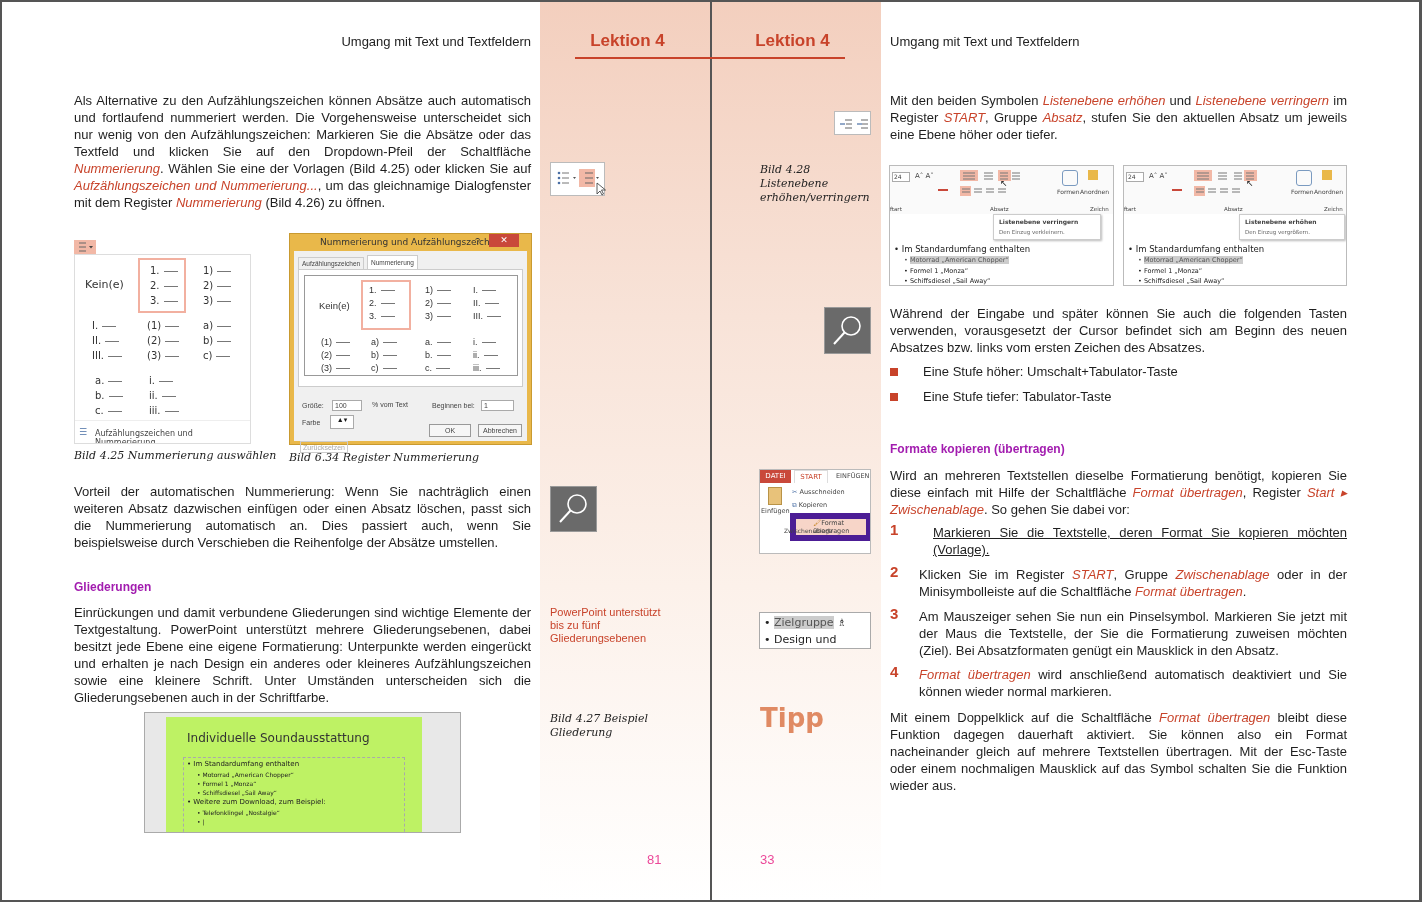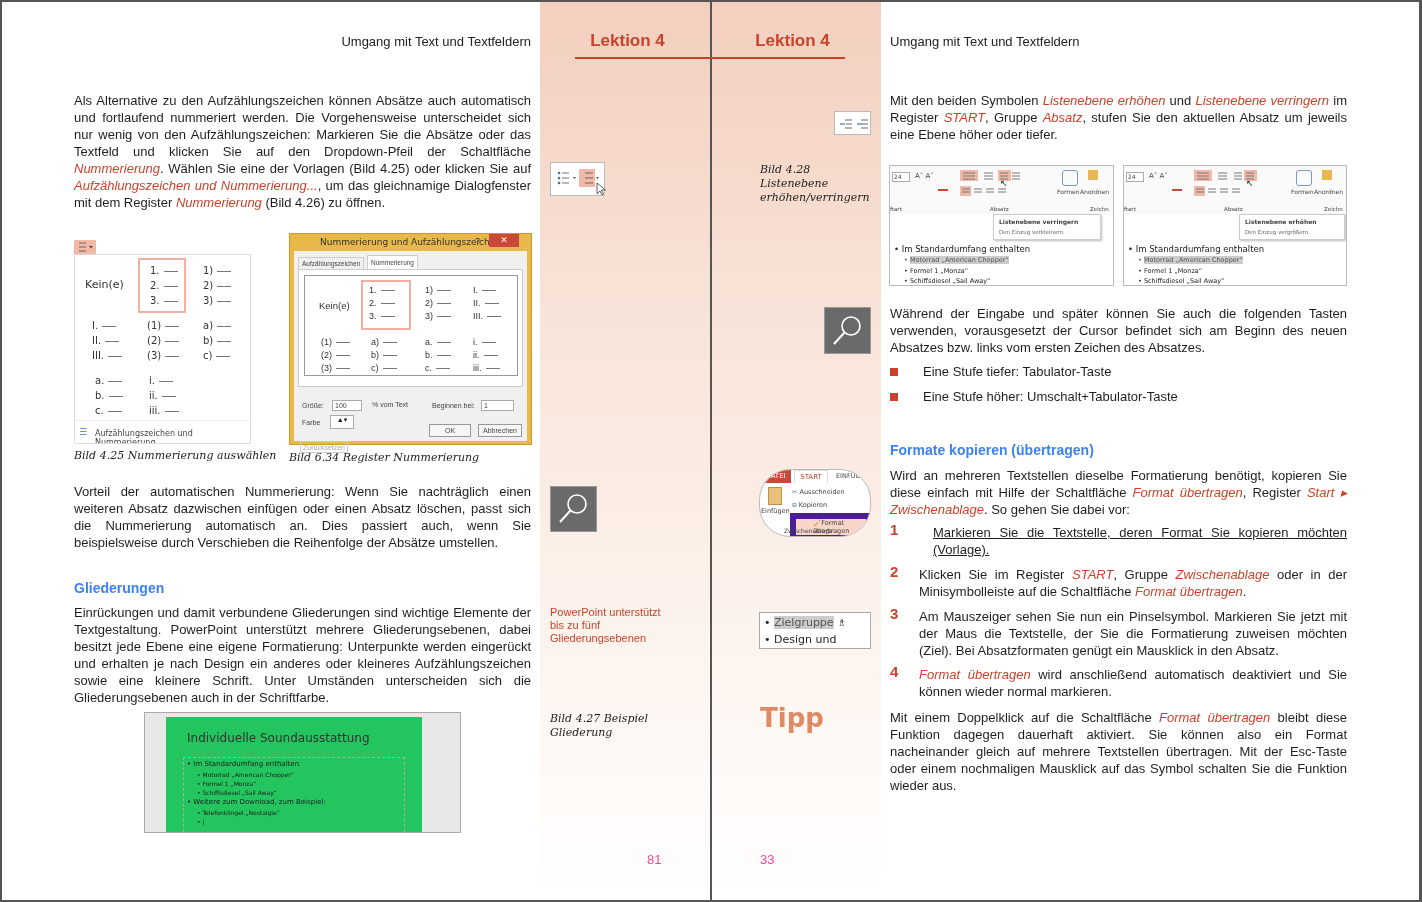--- a/index.html
+++ b/index.html
@@ -8,21 +8,21 @@
   .frame { position: absolute; left: 0; top: 0; width: 1422px; height: 902px; border: 2px solid #555; border-right-width: 3px; }
   .band { position: absolute; top: 2px; bottom: 2px; left: 540px; width: 341px;
     background: linear-gradient(to bottom, #f3cfbe 0%, #f8e3d8 35%, #fcf1ea 65%, #ffffff 100%); }
   .spine { position: absolute; top: 2px; bottom: 2px; left: 710px; width: 2px; background: #555; }
   .abs { position: absolute; }
   .running { font-size: 13px; color: #222; }
   .lektion { font-size: 17px; font-weight: bold; color: #c8432a; text-align: center; }
   .lektion-line { position: absolute; top: 57px; height: 2px; background: #c8432a; }
   .body { font-size: 13px; line-height: 17px; text-align: justify; color: #1f1f1f; }
   .h-bold { font-weight: bold; font-size: 13px; line-height: 17px; }
-  .h-red { font-weight: bold; font-size: 14px; color: #3b82f6; }
+  .h-red { font-weight: bold; font-size: 12px; color: #a21caf; }
   .em { font-style: italic; color: #c8432a; }
   .caption { font-family: "DejaVu Serif", serif; font-style: italic; font-size: 11px; line-height: 14px; color: #222; }
   .margin-note { font-size: 11px; line-height: 13px; color: #c8432a; }
   .pageno { font-size: 13px; color: #ec4899; }
   .icon-box { position: absolute; background: #6a6a6a; border: 1px solid #999; }
   .shot { position: absolute; background: #fff; border: 1px solid #bbb; overflow: hidden; font-family: "DejaVu Sans", sans-serif; }
   .lst { font-size: 10px; line-height: 15px; color: #333; }
   .lst .ln { display: inline-block; width: 14px; height: 1px; background: #777; vertical-align: middle; margin-left: 4px; }
   .bullet-sq { display: inline-block; width: 8px; height: 8px; background: #c8432a; }
   .num { font-size: 15px; font-weight: bold; color: #c8432a; }
@@ -164,21 +164,21 @@
       <circle cx="26" cy="17" r="9" fill="none" stroke="#fff" stroke-width="1.6"></circle>
       <line x1="19.5" y1="23.5" x2="9" y2="35" stroke="#fff" stroke-width="2"></line>
     </svg>
 </div>
 
 <div class="abs h-red" style="left:74px; top:580px;">Gliederungen</div>
 <div class="abs body" style="left:74px; top:604px; width:457px;">Einrückungen und damit verbundene Gliederungen sind wichtige Elemente der Textgestaltung. PowerPoint unterstützt mehrere Gliederungsebenen, dabei besitzt jede Ebene eine eigene Formatierung: Unterpunkte werden eingerückt und erhalten je nach Design ein anderes oder kleineres Aufzählungszeichen sowie eine kleinere Schrift. Unter Umständen unterscheiden sich die Gliederungsebenen auch in der Schriftfarbe.</div>
 <div class="abs margin-note" style="left:550px; top:606px; width:120px;">PowerPoint unterstützt bis zu fünf Gliederungsebenen</div>
 
 <div class="shot" style="left:144px; top:712px; width:317px; height:121px; background:#e8e8e8; border-color:#aaa;">
-  <div class="abs" style="left:21px; top:4px; width:256px; height:120px; background:#22c55e;">
+  <div class="abs" style="left:21px; top:4px; width:256px; height:120px; background:#bef264;">
     <div class="abs" style="left:21px; top:14px; font-size:12px; color:#333;">Individuelle Soundausstattung</div>
     <div class="abs" style="left:17px; top:40px; width:222px; height:85px; border:1px dashed #aaa;">
       <div class="abs" style="left:3px;top:2px;font-size:7px;color:#222;white-space:nowrap;">• <span>Im Standardumfang enthalten</span></div>
         <div class="abs" style="left:13px;top:13px;font-size:6px;color:#222;white-space:nowrap;">• <span>Motorrad „American Chopper“</span></div>
         <div class="abs" style="left:13px;top:22px;font-size:6px;color:#222;white-space:nowrap;">• <span>Formel 1 „Monza“</span></div>
         <div class="abs" style="left:13px;top:31px;font-size:6px;color:#222;white-space:nowrap;">• <span>Schiffsdiesel „Sail Away“</span></div>
         <div class="abs" style="left:3px;top:40px;font-size:7px;color:#222;white-space:nowrap;">• <span>Weitere zum Download, zum Beispiel:</span></div>
         <div class="abs" style="left:13px;top:51px;font-size:6px;color:#222;white-space:nowrap;">• <span>Telefonklingel „Nostalgie“</span></div>
         <div class="abs" style="left:13px;top:60px;font-size:6px;color:#222;white-space:nowrap;">• <span>|</span></div>
     </div>
@@ -315,30 +315,30 @@
   </div>
 
 <div class="icon-box" style="left:824px; top:307px; width:47px; height:47px;">
   <svg width="45" height="45">
       <circle cx="26" cy="18" r="9" fill="none" stroke="#fff" stroke-width="1.6"></circle>
       <line x1="19.5" y1="24.5" x2="9" y2="36" stroke="#fff" stroke-width="2"></line>
     </svg>
 </div>
 <div class="abs body" style="left:890px; top:305px; width:457px;">Während der Eingabe und später können Sie auch die folgenden Tasten verwenden, vorausgesetzt der Cursor befindet sich am Beginn des neuen Absatzes bzw. links vom ersten Zeichen des Absatzes.</div>
 <div class="abs body" style="left:890px; top:363px; width:457px;">
+  <div style="height:25px;"><span class="bullet-sq"></span><span style="margin-left:25px;">Eine Stufe höher: Umschalt+Tabulator-Taste</span></div>
   <div style="height:25px;"><span class="bullet-sq"></span><span style="margin-left:25px;">Eine Stufe tiefer: Tabulator-Taste</span></div>
-  <div style="height:25px;"><span class="bullet-sq"></span><span style="margin-left:25px;">Eine Stufe höher: Umschalt+Tabulator-Taste</span></div>
 </div>
 
 <div class="abs h-red" style="left:890px; top:442px;">Formate kopieren (übertragen)</div>
 <div class="abs body" style="left:890px; top:467px; width:457px;">
   <span>Wird an mehreren Textstellen dieselbe Formatierung benötigt, kopieren Sie diese einfach mit Hilfe der Schaltfläche </span><span class="em">Format übertragen</span><span>, Register </span><span class="em">Start ▸ Zwischenablage</span><span>. So gehen Sie dabei vor:</span>
 </div>
 
-<div class="shot" style="left:759px; top:469px; width:112px; height:68px;border-radius:31px;">
+<div class="shot" style="left:759px; top:469px; width:112px; height:85px;">
   <div class="abs tiny" style="left:0; top:0; width:31px; height:13px; background:#c9483a; color:#fff; text-align:center; line-height:13px;">DATEI</div>
   <div class="abs tiny" style="left:34px; top:0; width:34px; height:13px; color:#c8432a; text-align:center; line-height:13px; border:1px solid #ddd; border-bottom:none;">START</div>
   <div class="abs tiny" style="left:76px; top:0; line-height:13px; font-size:6.5px;">EINFÜGEN</div>
   <div class="abs" style="left:8px; top:17px; width:14px; height:18px; background:#e8c27a; border:1px solid #b99347;"></div>
   <div class="abs tiny" style="left:1px; top:37px; font-size:6.5px;">Einfügen</div>
   <div class="abs tiny" style="left:32px; top:18px; font-size:6.5px;"><span style="color:#4a6fa5;">✂</span> <span>Ausschneiden</span></div>
   <div class="abs tiny" style="left:32px; top:31px; font-size:6.5px;"><span style="color:#4a6fa5;">⧉</span> <span>Kopieren</span></div>
   <div class="abs tiny" style="left:30px; top:43px; font-size:6.5px; background:#f7d5c8; border:6px solid #4c1d95; padding:0 17px;"><span style="color:#c98a2e;">🖌</span><span>Format übertragen</span></div>
   <div class="abs tiny" style="left:24px; top:57px; font-size:6px;">Zwischenablage</div>
 </div>

